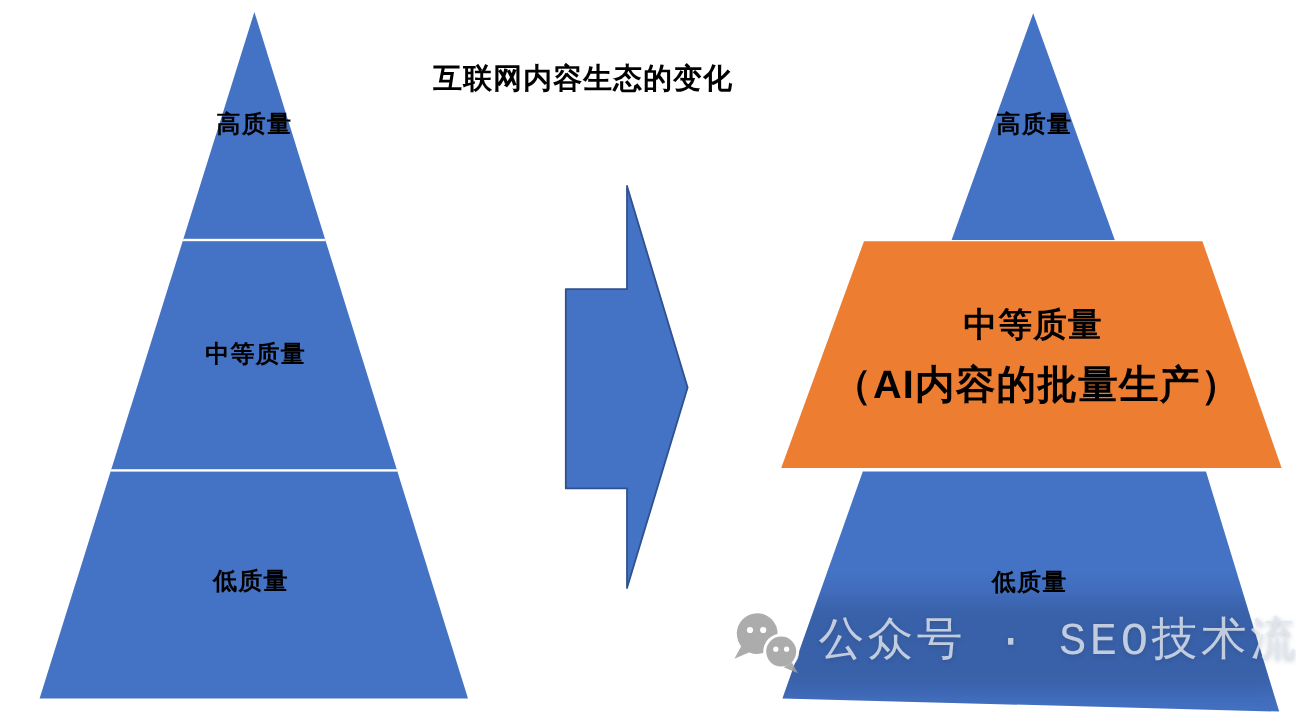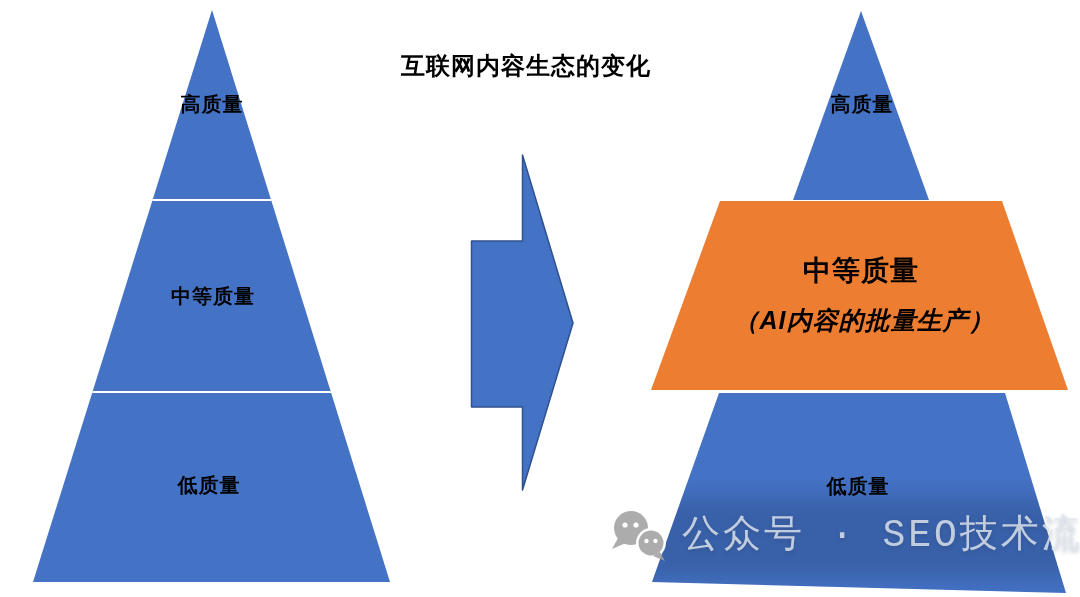--- a/index.html
+++ b/index.html
@@ -8,21 +8,21 @@
     font-family:"Liberation Sans","DejaVu Sans",sans-serif;
   }
   .shapes{position:absolute;left:0;top:0;width:1080px;height:597px;}
   .lbl{
     position:absolute;transform:translate(-50%,-50%);
     color:#000;font-weight:700;font-size:20px;white-space:nowrap;line-height:1;
     letter-spacing:1px;
   }
   .title{font-size:24px;letter-spacing:1px;}
   .orange-main{font-size:28px;}
-  .orange-sub{font-size:25px;font-style:italic;}
+  .orange-sub{font-size:33px;}
   .watermark{
     position:absolute;left:604px;top:504px;height:64px;display:flex;align-items:center;font-family:Liberation Mono, monospace;
   }
   .watermark .wm-icon{width:64px;height:62px;flex:0 0 auto;opacity:.85;}
   .wm-text{
     font-size:38px;font-weight:400;letter-spacing:3px;white-space:nowrap;
     color:rgba(224,229,238,0.82);
     text-shadow:0 2px 4px rgba(40,55,90,0.30);
     margin-left:14px;line-height:1;
   }
@@ -54,21 +54,21 @@
     <polygon points="471.5,241 522.5,241 522.5,155 573,323 522.5,490 522.5,407 471.5,407" fill="#4472C4" stroke="#2F528F" stroke-width="1.5" stroke-linejoin="round"></polygon>
 
     <g>
       <polygon points="861,11 793,200 929,200" fill="#4472C4"></polygon>
       <polygon points="719,393 1005,393 1066,593 652,582" fill="#4472C4"></polygon>
       <rect x="615" y="498" width="460" height="80" fill="#16254a" opacity="0.22" filter="url(#softBlur)" clip-path="url(#rightBottomClip)"></rect>
       <polygon points="720,201 1002,201 1068,390 651,390" fill="#ED7D31"></polygon>
     </g>
   </svg>
 
-  <div class="lbl title" style="left:526px;top:66px;">互联网内容生态的变化</div>
+  <div class="lbl title" style="left:486px;top:66px;">互联网内容生态的变化</div>
 
   <div class="lbl" style="left:212px;top:104px;">高质量</div>
   <div class="lbl" style="left:213px;top:296px;">中等质量</div>
   <div class="lbl" style="left:209px;top:485px;">低质量</div>
 
   <div class="lbl" style="left:862px;top:104px;">高质量</div>
   <div class="lbl orange-main" style="left:861px;top:271px;">中等质量</div>
   <div class="lbl orange-sub" style="left:864px;top:320px;">（AI内容的批量生产）</div>
   <div class="lbl" style="left:858px;top:486px;">低质量</div>
 

